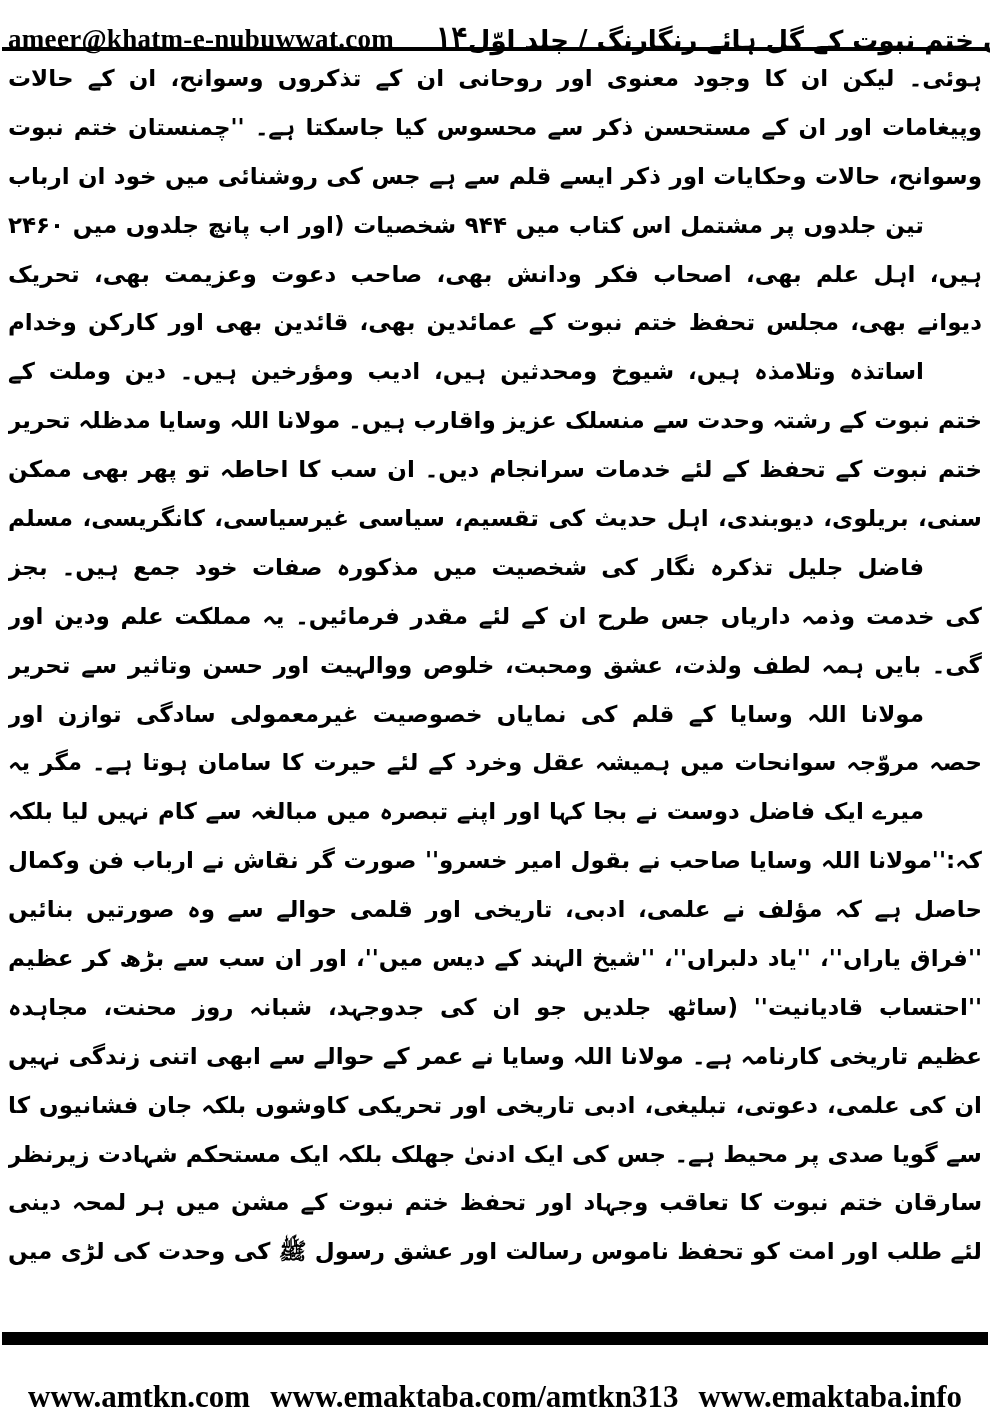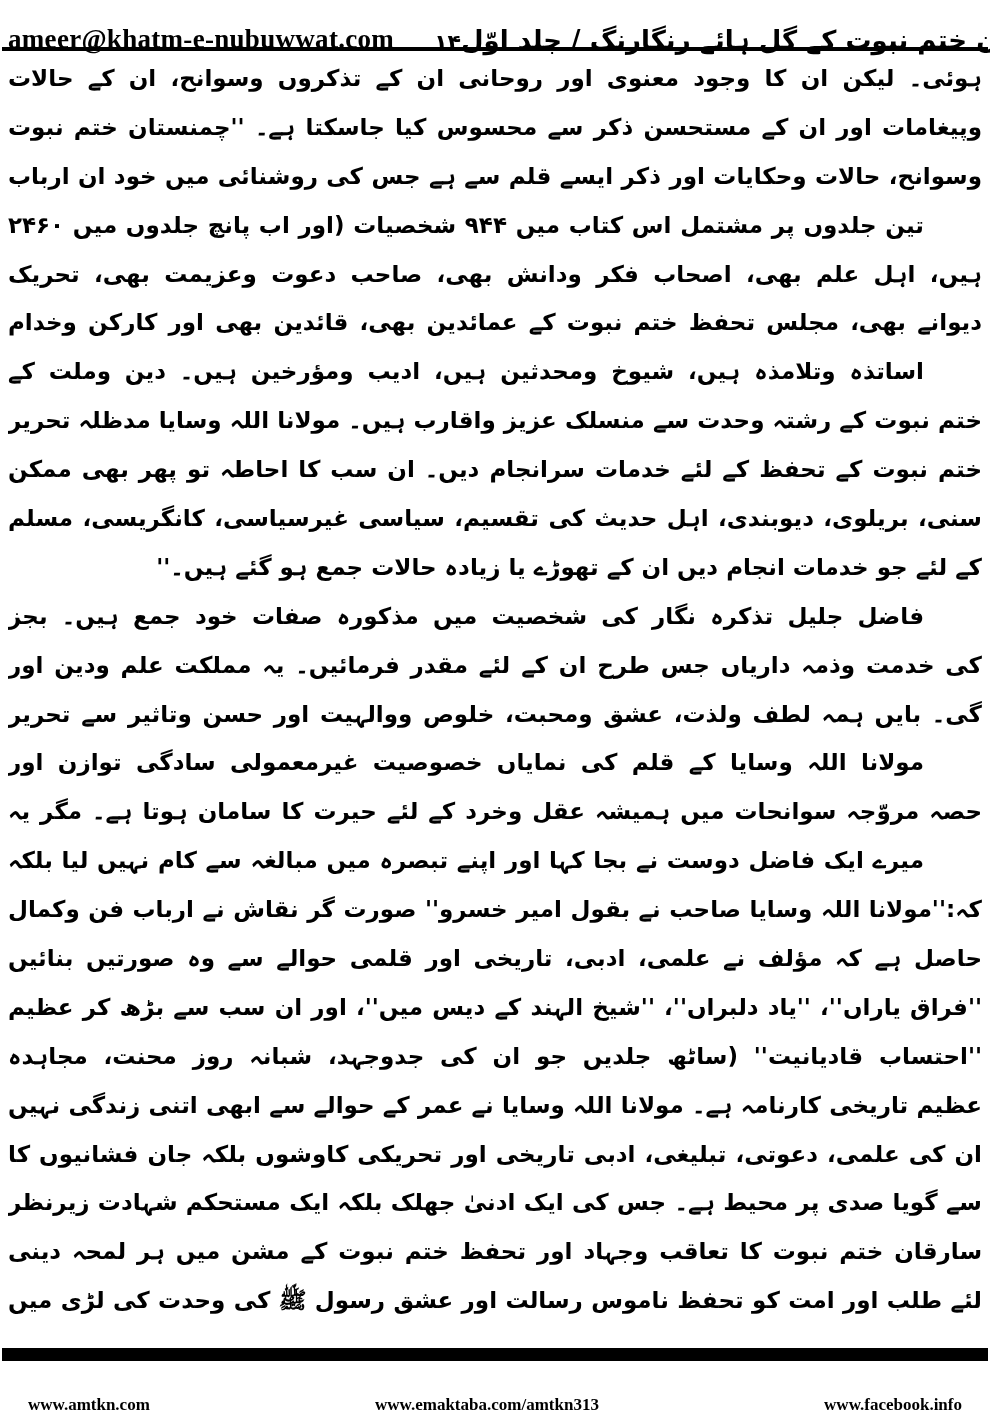--- a/index.html
+++ b/index.html
@@ -13,21 +13,21 @@
   .header {
     position:absolute; top:0; left:0; right:0; height:58px;
     display:flex; align-items:flex-end; justify-content:space-between;
     padding:2px 8px 3px 8px;
   }
   .email {
     font-family:"Liberation Serif", serif; font-weight:bold;
     font-size:27px; letter-spacing:0.3px; white-space:nowrap;
   }
   .page-num {
-    direction:rtl; font-weight:bold; font-size:22px; padding-left:40px;
+    direction:rtl; font-weight:bold; font-size:28px; padding-left:40px;font-family:Liberation Mono, monospace;
   }
   .title {
     direction:rtl; font-weight:bold; font-size:26px; white-space:nowrap;
   }
   .header-rule {
     position:absolute; top:47px; left:2px; right:2px;
     height:4px; background:#000;
   }
   
   .body {
@@ -41,21 +41,21 @@
     overflow:hidden;
   }
   .line.para-end { text-align-last:right; }
   .line.indent { padding-right:58px; }
   
   .footer { position:absolute; left:0; right:0; bottom:0; }
   .footer-bar { height:13px; background:#000; margin:0 2px; }
   .footer-links {
     display:flex; justify-content:space-between; align-items:center;
     padding:1px 28px 5px 28px;
-    font-family:"Liberation Serif", serif; font-weight:bold; font-size:17px;margin-top:33px;
+    font-family:"Liberation Serif", serif; font-weight:bold; font-size:31px;margin-top:33px;
   }
   .footer-links .url { white-space:nowrap; }
 </style>
 </head>
 <body>
 
 <div class="page">
 
   <header class="header">
     <span class="email">ameer@khatm-e-nubuwwat.com</span>
@@ -70,21 +70,20 @@
   <div class="line">ہوئی۔ لیکن ان کا وجود معنوی اور روحانی ان کے تذکروں وسوانح، ان کے حالات وخیالات، ان کی مساعی ونظریات اور ان کے مشن</div>
       <div class="line">وپیغامات اور ان کے مستحسن ذکر سے محسوس کیا جاسکتا ہے۔ ''چمنستان ختم نبوت کے گل ہائے رنگارنگ'' میں ایسے نفوس قدسیہ کا تذکرہ</div>
       <div class="line para-end">وسوانح، حالات وحکایات اور ذکر ایسے قلم سے ہے جس کی روشنائی میں خود ان ارباب علم وفضل کے تعلق وتوجہ کی چمک شامل رہی ہے۔</div>
       <div class="line indent">تین جلدوں پر مشتمل اس کتاب میں ۹۴۴ شخصیات (اور اب پانچ جلدوں میں ۲۴۶۰ شخصیات) ہیں۔ ان میں اہل دل بھی</div>
       <div class="line">ہیں، اہل علم بھی، اصحاب فکر ودانش بھی، صاحب دعوت وعزیمت بھی، تحریک ناموس رسالت کے پروانے بھی۔ لیلائے ختم نبوت کے</div>
       <div class="line para-end">دیوانے بھی، مجلس تحفظ ختم نبوت کے عمائدین بھی، قائدین بھی اور کارکن وخدام اور والہین ومخلصین بھی۔</div>
       <div class="line indent">اساتذہ وتلامذہ ہیں، شیوخ ومحدثین ہیں، ادیب ومؤرخین ہیں۔ دین وملت کے خادمین ہیں۔ جماعتی احباب ہیں اور تحفظ</div>
       <div class="line">ختم نبوت کے رشتہ وحدت سے منسلک عزیز واقارب ہیں۔ مولانا اللہ وسایا مدظلہ تحریر فرماتے ہیں:''وہ تمام حضرات جنہوں نے عقیدہ</div>
       <div class="line">ختم نبوت کے تحفظ کے لئے خدمات سرانجام دیں۔ ان سب کا احاطہ تو پھر بھی ممکن نہیں تھا۔ تاہم جتنا ہو گیا غنیمت ہے۔ اس میں شیعہ،</div>
       <div class="line">سنی، بریلوی، دیوبندی، اہل حدیث کی تقسیم، سیاسی غیرسیاسی، کانگریسی، مسلم لیگی کا امتیاز، مسٹر اور ملا کے فرق کے بغیر جس نے ختم نبوت</div>
-      <div class="line para-end">کے لئے جو خدمات انجام دیں ان کے تھوڑے یا زیادہ حالات جمع ہو گئے ہیں۔''</div>
       <div class="line indent">فاضل جلیل تذکرہ نگار کی شخصیت میں مذکورہ صفات خود جمع ہیں۔ بجز سربراہ مملکت کے، لیکن اللہ تعالیٰ نے مجلس تحفظ ختم نبوت</div>
       <div class="line">کی خدمت وذمہ داریاں جس طرح ان کے لئے مقدر فرمائیں۔ یہ مملکت علم ودین اور ریاست دعوت وجہاد کی سربراہی ہی کہلائی جائے</div>
       <div class="line para-end">گی۔ بایں ہمہ لطف ولذت، عشق ومحبت، خلوص ووالہیت اور حسن وتاثیر سے تحریر خالی نہیں رہتی۔</div>
       <div class="line indent">مولانا اللہ وسایا کے قلم کی نمایاں خصوصیت غیرمعمولی سادگی توازن اور حقیقت بیانی ہے۔ روایات، حکایات اور کرامات کا</div>
       <div class="line">حصہ مروّجہ سوانحات میں ہمیشہ عقل وخرد کے لئے حیرت کا سامان ہوتا ہے۔ مگر یہ کتاب اس سے خالی ہے۔ یہ مؤلف کی انفرادیت اور</div>
       <div class="line indent">میرے ایک فاضل دوست نے بجا کہا اور اپنے تبصرہ میں مبالغہ سے کام نہیں لیا بلکہ بڑی خوبصورتی سے دل کی بات کہہ دی</div>
       <div class="line">کہ:''مولانا اللہ وسایا صاحب نے بقول امیر خسرو'' صورت گر نقاش نے ارباب فن وکمال کو مات کر دیا۔ بنابریں مجھے بھی یہ کہنے کا حق</div>
       <div class="line">حاصل ہے کہ مؤلف نے علمی، ادبی، تاریخی اور قلمی حوالے سے وہ صورتیں بنائیں جنہوں نے آنکھوں کو نرم اور ٹھنڈی روشنی سے بھر دیا۔</div>
       <div class="line">''فراق یاراں''، ''یاد دلبراں''، ''شیخ الہند کے دیس میں''، اور ان سب سے بڑھ کر عظیم تر کارنامہ ایک تحقیقی وعلمی دستاویز</div>
       <div class="line">''احتساب قادیانیت'' (ساٹھ جلدیں جو ان کی جدوجہد، شبانہ روز محنت، مجاہدہ وریاضت اور مخلصانہ مساعی سے مکمل ہوئیں) مؤلف کا</div>
@@ -93,17 +92,17 @@
       <div class="line">سے گویا صدی پر محیط ہے۔ جس کی ایک ادنیٰ جھلک بلکہ ایک مستحکم شہادت زیرنظر کتاب بھی ہے۔ تحریر وتقریر، تعلیم وتدریس، تبلیغ وتلقین،</div>
       <div class="line">سارقان ختم نبوت کا تعاقب وجہاد اور تحفظ ختم نبوت کے مشن میں ہر لمحہ دینی حمیت اور ملی غیرت کے ساتھ ساری انسانیت کی ہدایت کے</div>
       <div class="line para-end">لئے طلب اور امت کو تحفظ ناموس رسالت اور عشق رسول ﷺ کی وحدت کی لڑی میں پرونے کی تڑپ نے خود کو بھی سیکھنے سمجھنے اور اس</div>
     </main>
 
   <footer class="footer">
     <div class="footer-bar"></div>
     <div class="footer-links">
       <span class="url">www.amtkn.com</span>
       <span class="url">www.emaktaba.com/amtkn313</span>
-      <span class="url">www.facebook.info</span>
+      <span class="url">www.emaktaba.info</span>
     </div>
   </footer>
 
 </div>
 
 </body></html>

